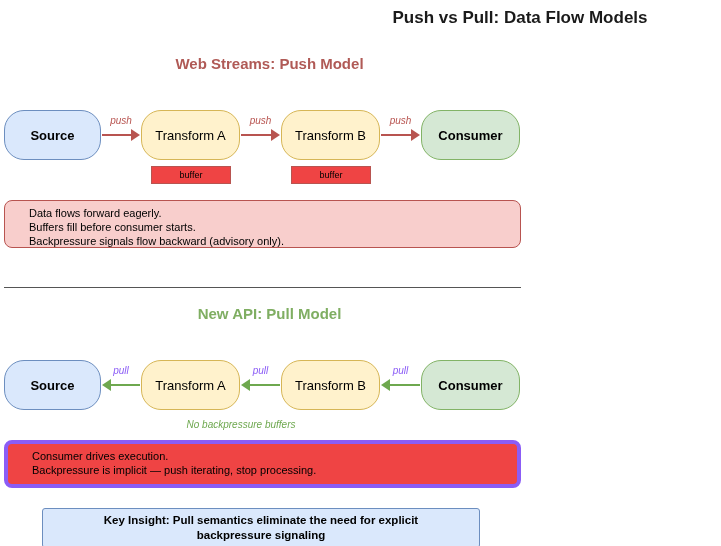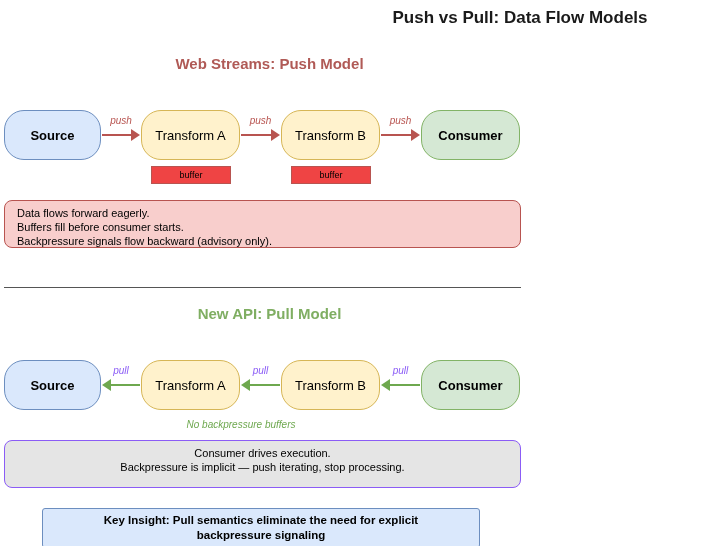--- a/index.html
+++ b/index.html
@@ -64,25 +64,25 @@
     position: absolute; top: 166px; width: 80px; height: 18px;
     background: #ef4444; border: 1px solid #b85450;
     display: flex; align-items: center; justify-content: center;
     font-size: 9px; color: #000;
   }
   .buffer-a { left: 151px; }
   .buffer-b { left: 291px; }
 
   .note {
     position: absolute; left: 4px; width: 517px; height: 48px;
-    border-radius: 8px; padding: 5px 12px;
+    border-radius: 8px; padding: 5px 24px;
     font-size: 11px; line-height: 1.28; color: #000;
   }
   .note-push { top: 200px; background: #f8cecc; border: 1px solid #b85450; }
-  .note-pull { top: 440px; background: #e5e5e5; border: 1px solid #8b5cf6; text-align: center; }
+  .note-pull { top: 440px; background: #ef4444; border: 4px solid #8b5cf6; }
 
   .divider {
     position: absolute; left: 4px; top: 287px; width: 517px;
     border-top: 1px solid #555;
   }
 
   .no-buffers {
     position: absolute; left: 121px; top: 419px; width: 240px;
     text-align: center; font-style: italic; font-size: 10px; color: #6ea84f;
   }

